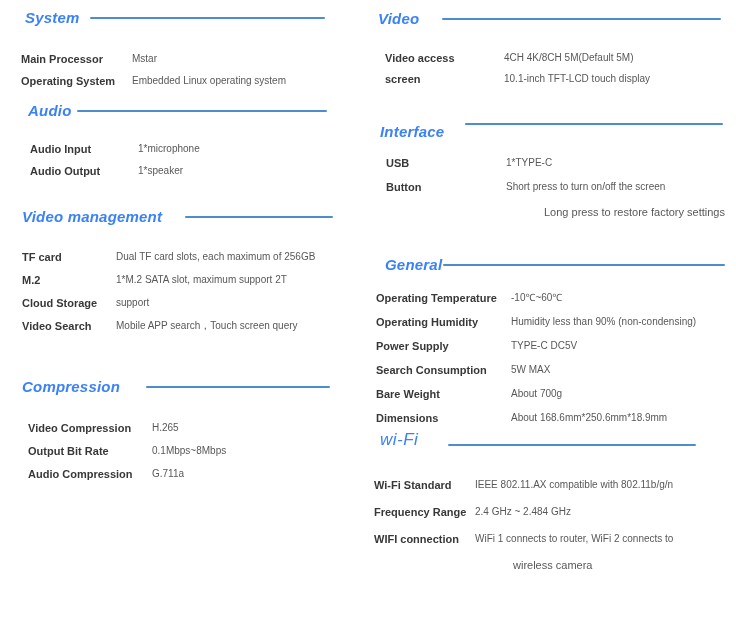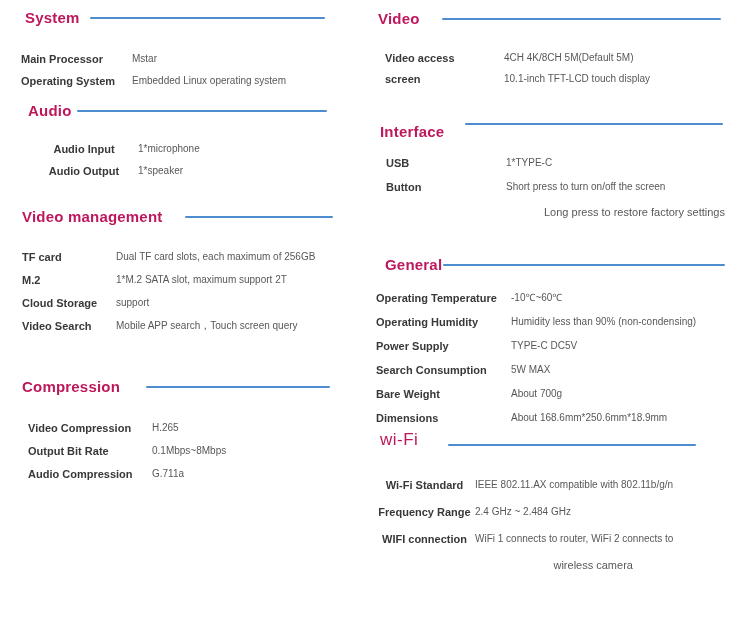--- a/index.html
+++ b/index.html
@@ -3,22 +3,22 @@
 <meta charset="utf-8">
 <style>
   html,body { margin:0; padding:0; background:#ffffff; }
   .page {
     position:relative; width:736px; height:630px; background:#ffffff;
     font-family:"Liberation Sans", sans-serif; overflow:hidden;
   }
   .sec { position:absolute; }
   .sec-head { position:relative; height:20px; }
   .sec-title {
-    display:inline-block; font-size:15px; font-weight:700; color:#be185d;
-    line-height:20px; letter-spacing:0.2px; white-space:nowrap;
+    display:inline-block; font-size:15px; font-weight:700; color:#3b82f6;
+    line-height:20px; letter-spacing:0.2px; white-space:nowrap;font-style:italic;
   }
   .sec-line { position:absolute; height:2px; background:#4d8ccd; top:9px; border-radius:1px; }
   .rows { }
   .row { display:flex; align-items:flex-start; }
   .lbl { font-size:11px; font-weight:700; color:#383838; line-height:14px; flex-shrink:0; white-space:nowrap; }
   .valwrap { display:flex; flex-direction:column; }
   .val { font-size:10px; font-weight:400; color:#585858; line-height:14px; white-space:nowrap; }
   .val2 { font-size:11px; font-weight:400; color:#585858; line-height:14px; white-space:nowrap;padding-left:38px; }
 
   
@@ -27,21 +27,21 @@
   #sec-system .sec-line  { left:72px; width:235px; }
   #sec-system .rows { margin-top:24px; }
   #sec-system .row { margin-bottom:8px; }
   #sec-system .lbl { margin-left:3px; width:111px; }
 
   #sec-audio { left:18px; top:101px; width:316px; }
   #sec-audio .sec-title { margin-left:10px; }
   #sec-audio .sec-line  { left:59px; width:250px; }
   #sec-audio .rows { margin-top:21px; }
   #sec-audio .row { margin-bottom:8px; }
-  #sec-audio .lbl { margin-left:12px; width:108px;text-align:center; }
+  #sec-audio .lbl { margin-left:12px; width:108px; }
 
   #sec-vm { left:18px; top:207px; width:316px; }
   #sec-vm .sec-title { margin-left:4px; }
   #sec-vm .sec-line  { left:167px; width:148px; }
   #sec-vm .rows { margin-top:23px; }
   #sec-vm .row { margin-bottom:9px; }
   #sec-vm .lbl { margin-left:4px; width:94px; }
 
   #sec-compression { left:18px; top:377px; width:316px; }
   #sec-compression .sec-title { margin-left:4px; }
@@ -70,21 +70,21 @@
   #sec-general .sec-title { margin-left:11px; }
   #sec-general .sec-line  { left:69px; width:282px; }
   #sec-general .rows { margin-top:16px; }
   #sec-general .row { margin-bottom:10px; }
   #sec-general .lbl { margin-left:2px; width:135px; }
 
   #sec-wifi { left:374px; top:430px; width:356px; }
   #sec-wifi .sec-title { margin-left:6px; font-weight:400; font-size:17px; letter-spacing:0.5px;text-align:center; }
   #sec-wifi .sec-line  { left:74px; width:248px; top:14px; }
   #sec-wifi .rows { margin-top:28px; }
-  #sec-wifi .row { margin-bottom:13px;text-align:center; }
+  #sec-wifi .row { margin-bottom:13px; }
   #sec-wifi .lbl { margin-left:0; width:101px; }
   #sec-wifi .val2 { margin-top:12px; }
 </style>
 </head>
 <body>
 
 <div class="page">
 
   <section class="sec" id="sec-system">
     <div class="sec-head">

